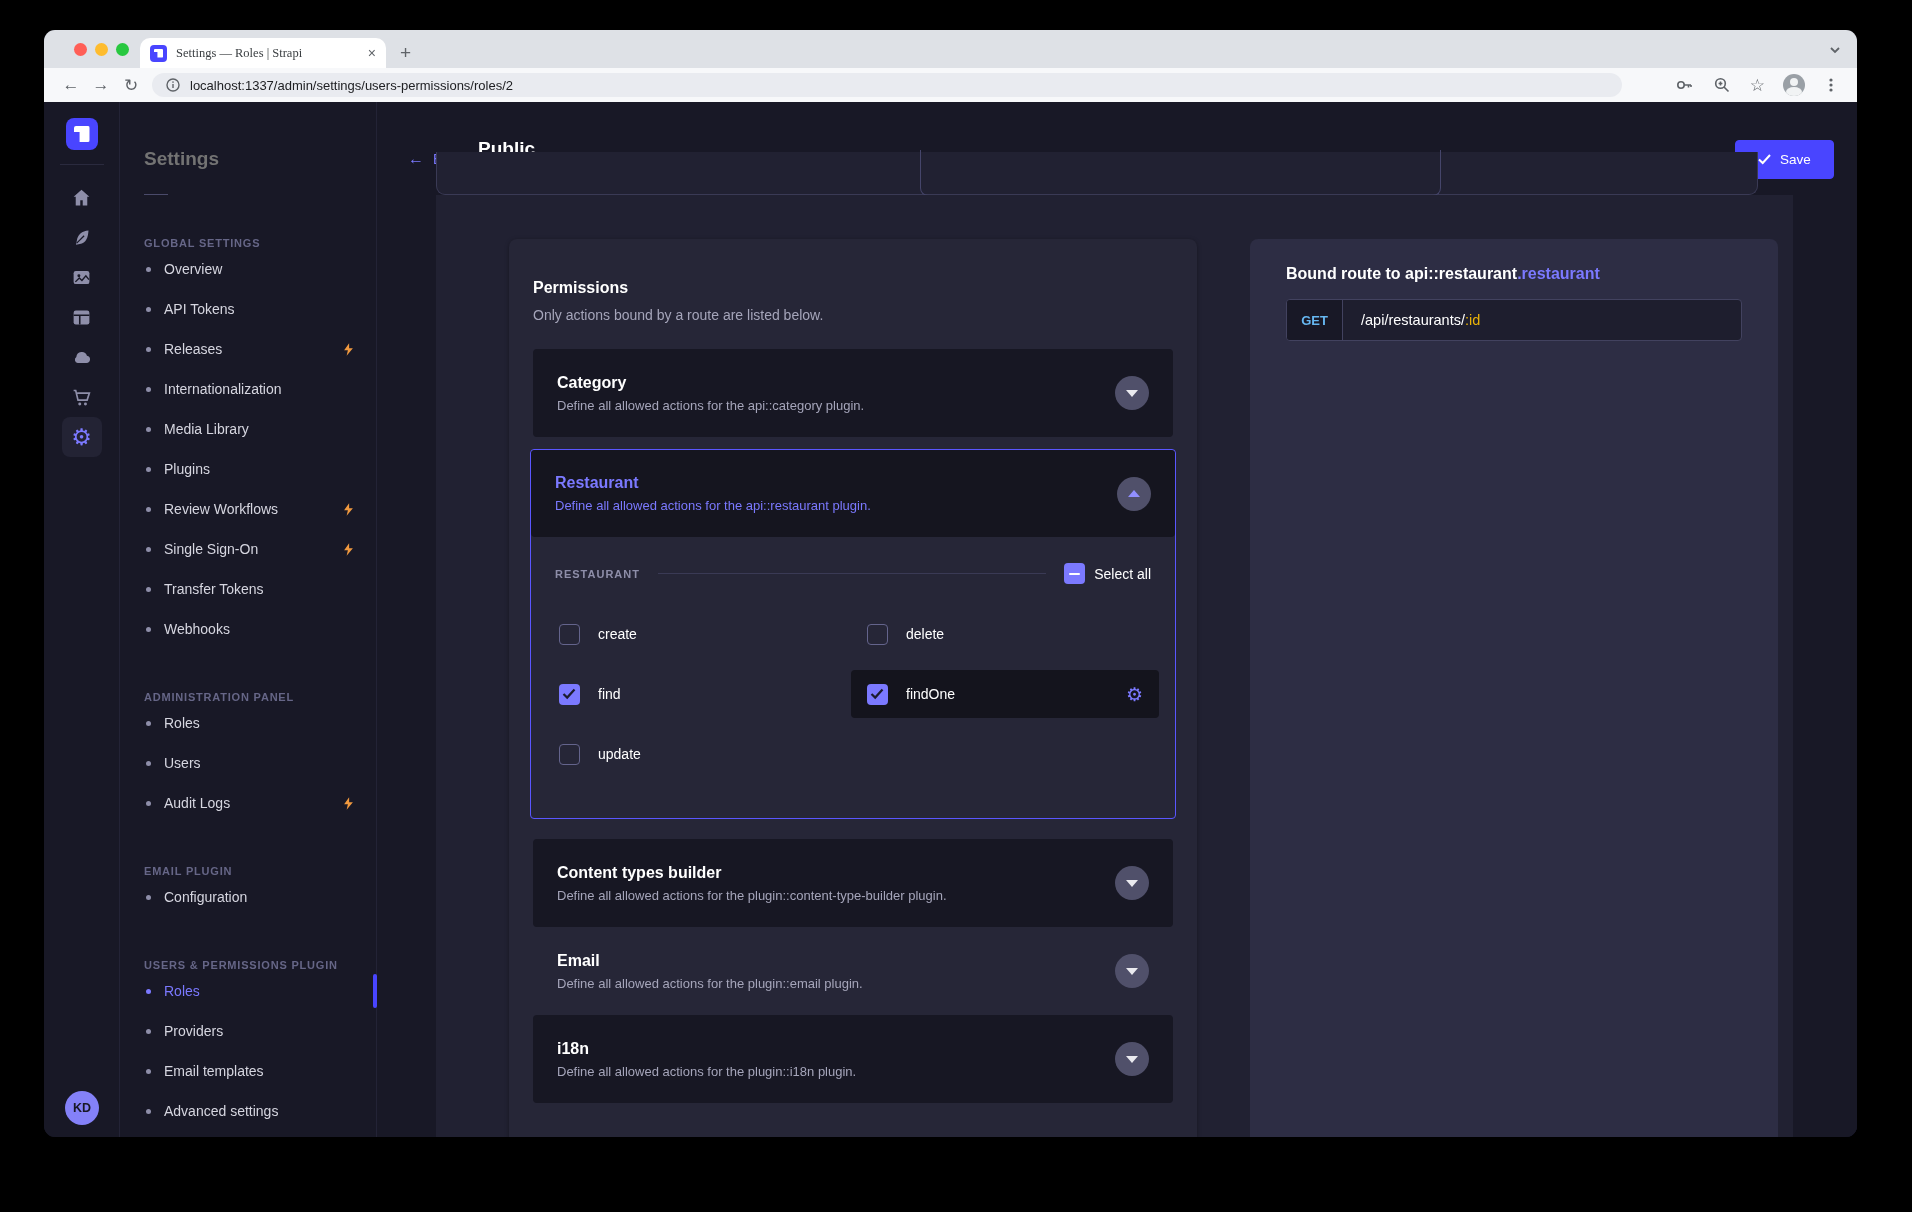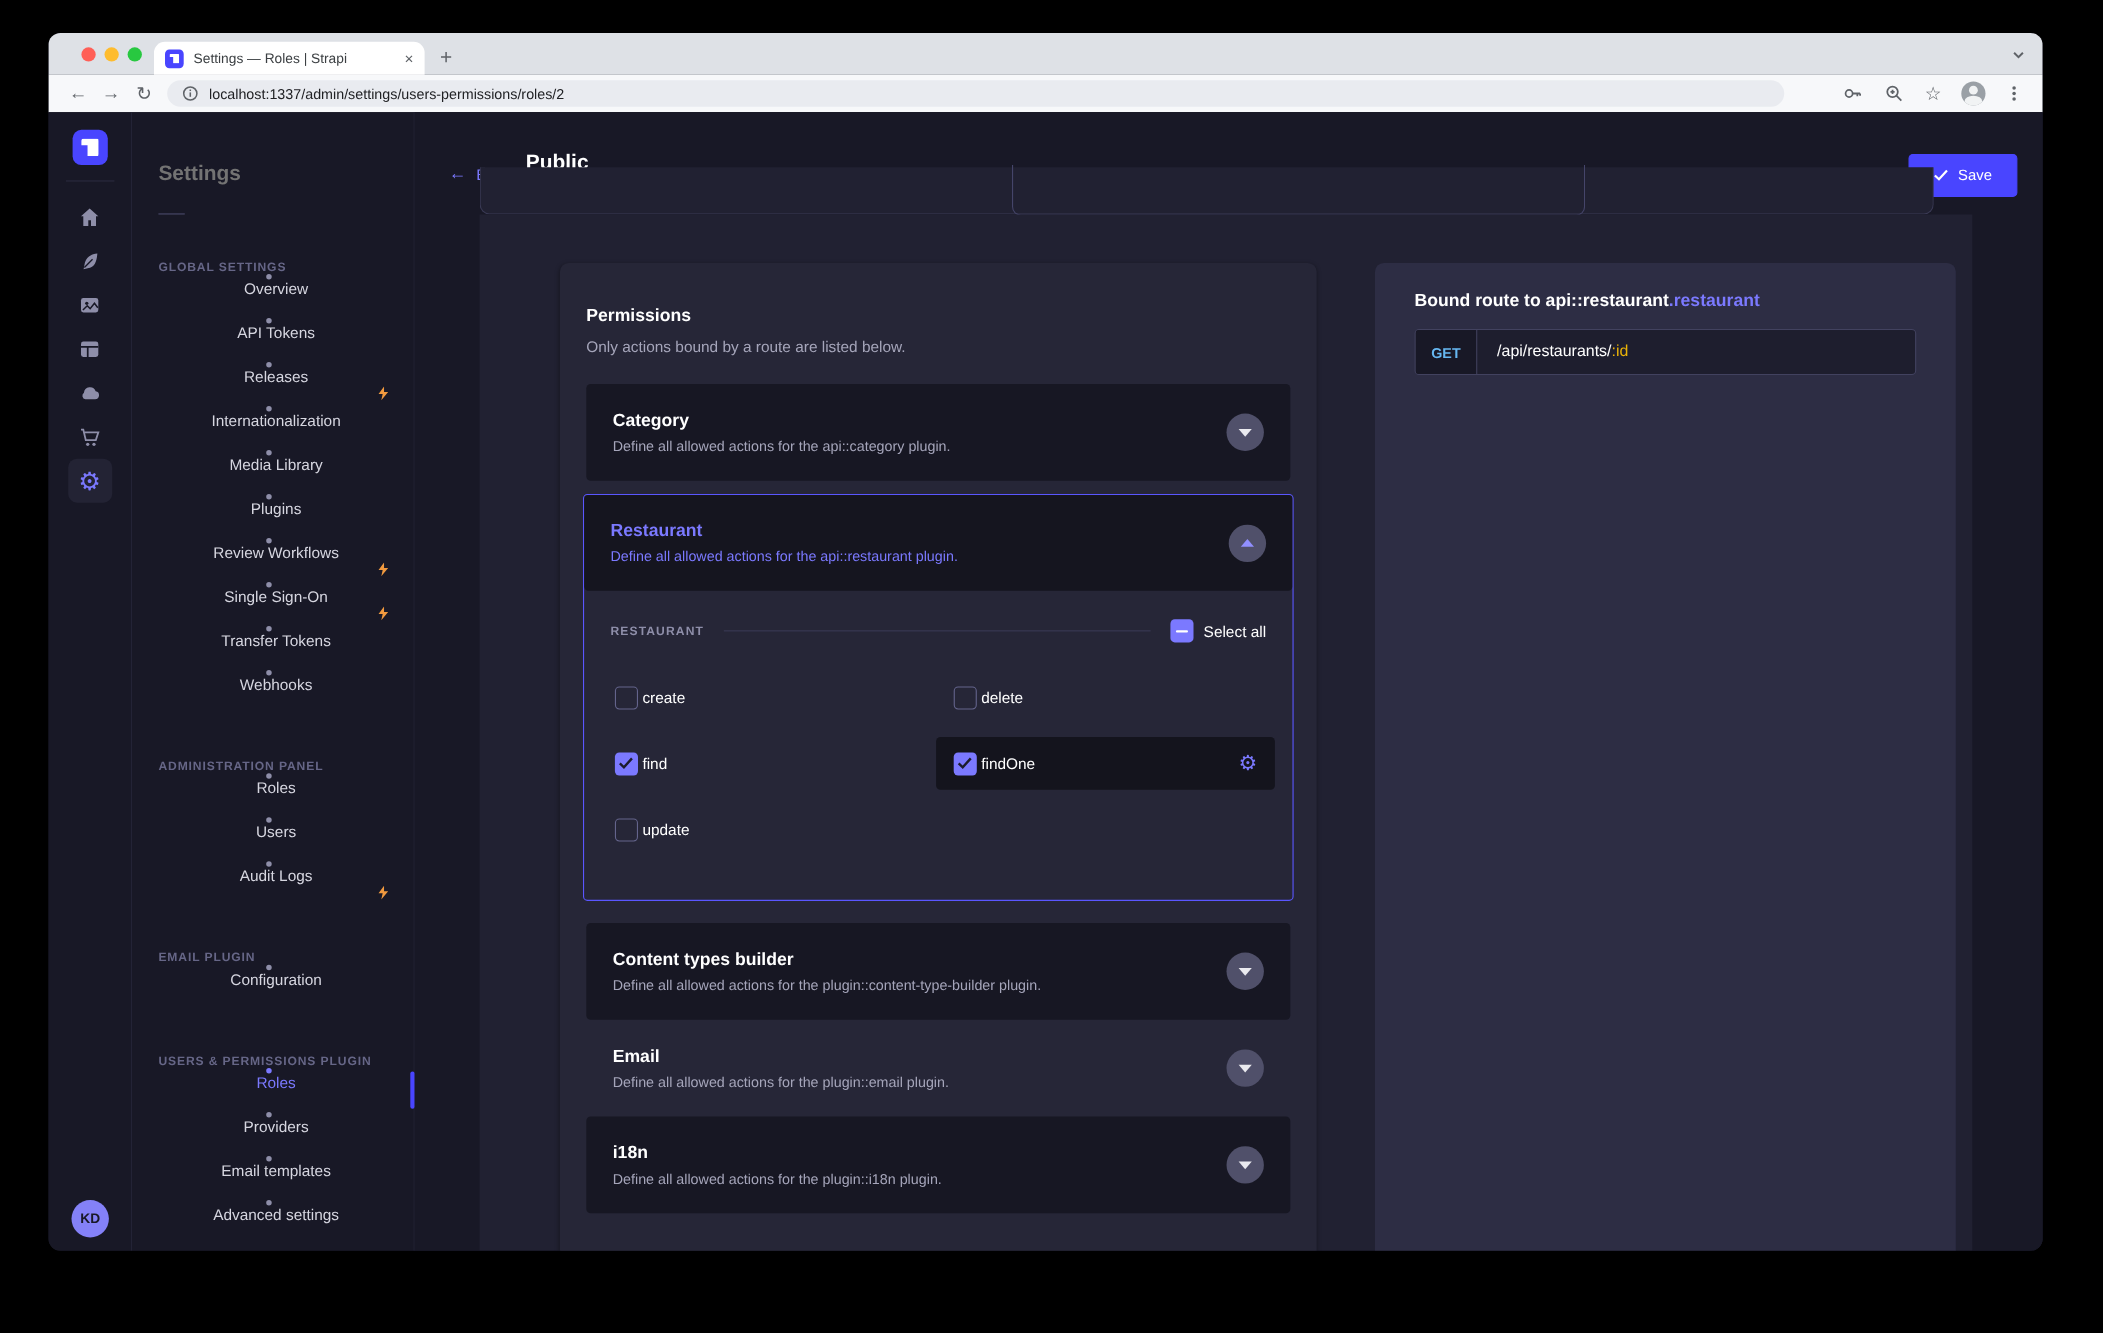--- a/index.html
+++ b/index.html
@@ -14,21 +14,21 @@
   
   .tabstrip { position:relative; height:38px; background:#dee1e6; }
   .traffic { position:absolute; top:13px; left:30px; display:flex; gap:8px; }
   .traffic span { width:13px; height:13px; border-radius:50%; display:block; }
   .t-red{background:#ff5f57;} .t-yel{background:#febc2e;} .t-grn{background:#28c840;}
   .tab { position:absolute; left:96px; top:8px; width:246px; height:30px; background:#fff;
          border-radius:10px 10px 0 0; display:flex; align-items:center; padding:0 10px; }
   .favicon { width:17px; height:17px; border-radius:4px; background:#4945ff; position:relative; flex:0 0 auto; }
   .favicon::after { content:""; position:absolute; left:4px; top:4px; width:9px; height:9px; background:#fff;
          clip-path:polygon(0 0,100% 0,100% 100%,38% 100%,38% 38%,0 38%); border-radius:1px; }
-  .tab-title { font-size:12.5px; color:#3c4043; margin-left:9px; white-space:nowrap; overflow:hidden; flex:1; }
+  .tab-title { font-size:12.5px; color:#3c4043; margin-left:9px; white-space:nowrap; overflow:hidden; flex:1;font-family:Liberation Serif, serif; }
   .tab-close { font-size:14px; color:#5f6368; margin-left:8px; cursor:default; }
   .newtab { position:absolute; left:356px; top:10px; font-size:19px; color:#5f6368; line-height:26px; }
   .strip-chevron { position:absolute; right:14px; top:12px; width:16px; height:16px; }
   .toolbar { position:relative; height:34px; background:#f7f8fa; display:flex; align-items:center; padding:0 12px; }
   .nav-glyph { font-size:17px; color:#5f6368; width:30px; text-align:center; }
   .url-pill { flex:1; height:24px; background:#e9ebf0; border-radius:13px; margin:0 10px 0 6px;
               display:flex; align-items:center; padding:0 14px; max-width:1470px; }
   .url-info { width:14px; height:14px; margin-right:10px; flex:0 0 auto; }
   .url-text { font-size:13px; color:#202124; }
   .bar-icons { display:flex; align-items:center; gap:18px; margin-left:auto; padding-right:6px; }
@@ -56,21 +56,21 @@
                  background:#8481f8; color:#181826; font-size:12.5px; font-weight:bold;
                  display:flex; align-items:center; justify-content:center; }
 
   
   .subnav { width:257px; flex:0 0 auto; border-right:1px solid #232336; position:relative; padding-top:46px; }
   .subnav h1 { font-size:19px; font-weight:700; color:#737373; padding-left:24px; }
   .subnav-div { width:24px; height:1px; background:#4a4a6a; margin:24px 0 0 24px; }
   .nav-section-label { font-size:11px; font-weight:700; letter-spacing:.8px; color:#666687;
                        padding-left:24px; margin-top:42px; }
   .nav-item { height:40px; display:flex; align-items:center; padding:0 20px 0 26px; position:relative;
-              font-size:14px; color:#d6d6e0; cursor:pointer;flex-direction:column; }
+              font-size:14px; color:#d6d6e0; cursor:pointer; }
   .nav-item:first-of-type { margin-top:6px; }
   .nav-item .bullet { width:5px; height:5px; border-radius:50%; background:#8e8ea9; margin-right:13px; flex:0 0 auto;}
   .nav-item.active { color:#7b79ff; }
   .nav-item.active .bullet { background:#7b79ff; }
   .nav-item.active::after { content:""; position:absolute; right:-1px; top:3px; width:4px; height:34px;
                             background:#4945ff; border-radius:2px; }
   .bolt { margin-left:auto; display:flex; }
 
   
   .main { flex:1; position:relative; background:#181826; overflow:hidden; }
@@ -121,21 +121,21 @@
   .cb { width:21px; height:21px; border-radius:4px; flex:0 0 auto; position:relative; cursor:pointer; }
   .cb.off { border:1px solid #64648c; background:transparent; }
   .cb.on  { background:#7b79ff; }
   .cb.ind { background:#7b79ff; }
   .cb.ind::after { content:""; position:absolute; left:5px; top:9.5px; width:11px; height:2.5px;
                    background:#fff; border-radius:1px; }
   .cb.on svg { position:absolute; left:3px; top:4px; }
   .perm-grid { margin-top:26px; margin-left:-12px; width:616px; }
   .perm-row { display:flex; margin-top:12px; }
   .perm-cell { width:50%; display:flex; align-items:center; height:48px; padding:0 16px; }
-  .perm-cell label { font-size:14px; color:#fff; margin-left:4px; cursor:pointer; }
+  .perm-cell label { font-size:14px; color:#fff; margin-left:18px; cursor:pointer; }
   .perm-cell.hl { background:#14141d; border-radius:4px; }
   .cog-glyph { margin-left:auto; font-size:19px; color:#7b79ff; line-height:1; cursor:pointer; }
 
   
   .route-panel { position:absolute; left:814px; top:44px; width:528px; bottom:-8px;
                  background:#2d2d44; border-radius:8px; padding:26px 36px; }
   .route-panel h3 { font-size:16px; font-weight:600; color:#fff; }
   .route-panel h3 .purp { color:#7b79ff; }
   .route-box { margin-top:16px; display:flex; height:42px; border:1px solid #42425f; border-radius:4px;
                overflow:hidden; background:#1e1e2e; }

